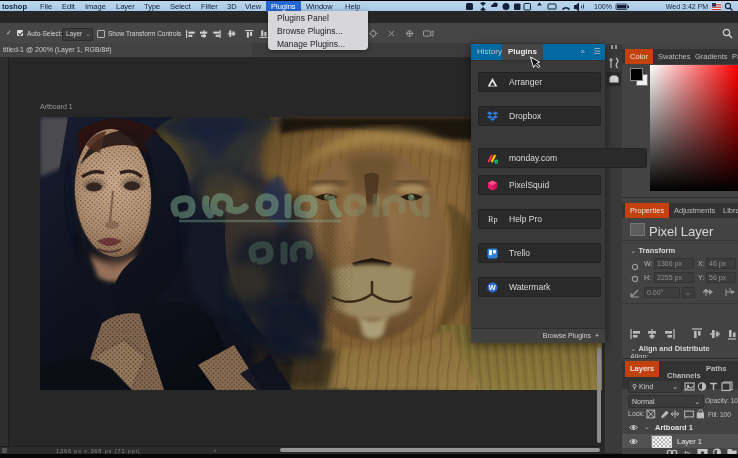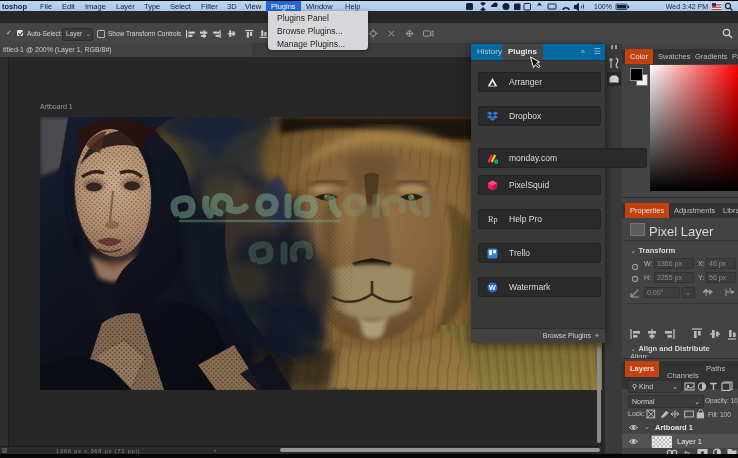--- a/index.html
+++ b/index.html
@@ -482,21 +482,21 @@
             <rect x="82" y="2" width="2.6" height="8" stroke="none"></rect>
             <rect x="86" y="3.5" width="2.6" height="5" stroke="none"></rect>
           <path d="M98 11 h10" fill="none"></path>
             <rect x="99" y="2" width="2.6" height="7" stroke="none"></rect>
             <rect x="103" y="4.5" width="2.6" height="4.5" stroke="none"></rect>
         </g>
       </svg>
     </div>
 
     <div style="position:absolute;left:0;top:314px;width:116px;height:139px;background:#434343;border-top:1px solid #2e2e2e;">
-      <div class="paneltabs" style="top:2px;height:28px;">
+      <div class="paneltabs" style="top:2px;height:28px;font-weight:bold;">
         <span class="activetab" style="left:3px;height:16px;line-height:16px;"><b>Layers</b></span>
         <span style="left:40px;padding:7px 5px;height:16px;line-height:16px;">Channels</span>
         <span style="left:79px;padding:0 5px;height:16px;line-height:16px;">Paths</span>
       </div>
       <div style="position:absolute;left:6px;top:21px;width:52px;height:11px;background:#3b3b3b;border:1px solid #303030;border-radius:2px;color:#cfcfcf;font-size:7px;line-height:11px;">
         <span style="padding-left:3px;">⚲ Kind</span><span style="position:absolute;right:3px;">⌄</span>
       </div>
       <svg style="position:absolute;left:62px;top:22px;" width="52" height="11" viewBox="0 0 52 11">
         <g stroke="#bdbdbd" stroke-width="1.1" fill="none">
           <rect x="1" y="2" width="9" height="7"></rect>

